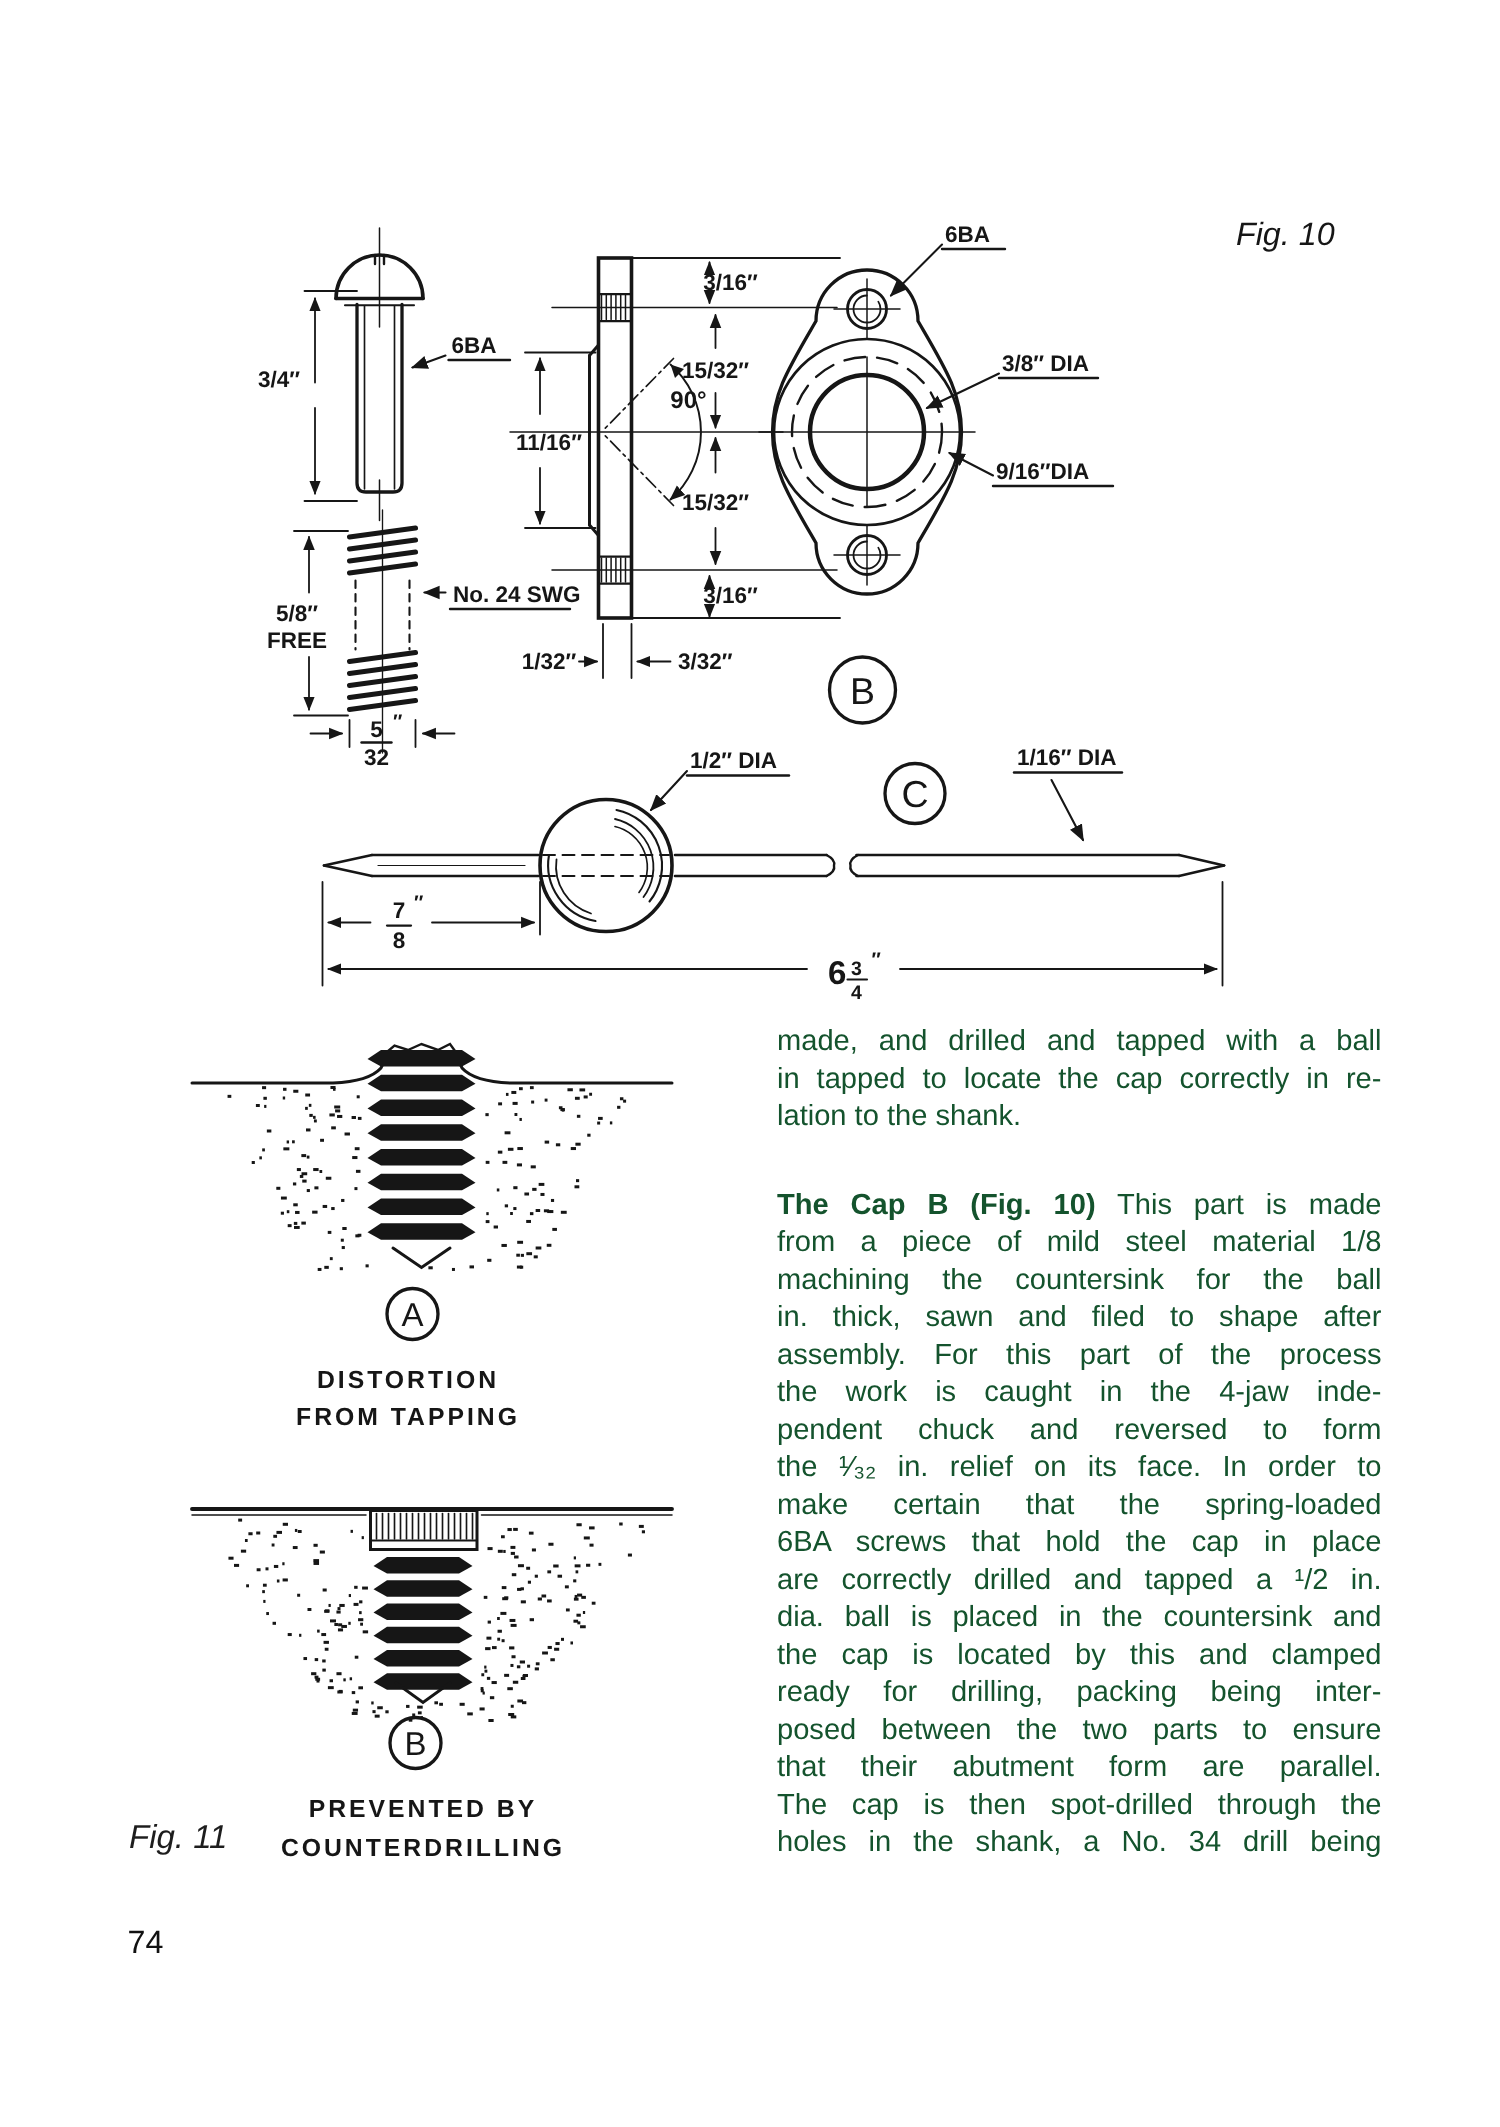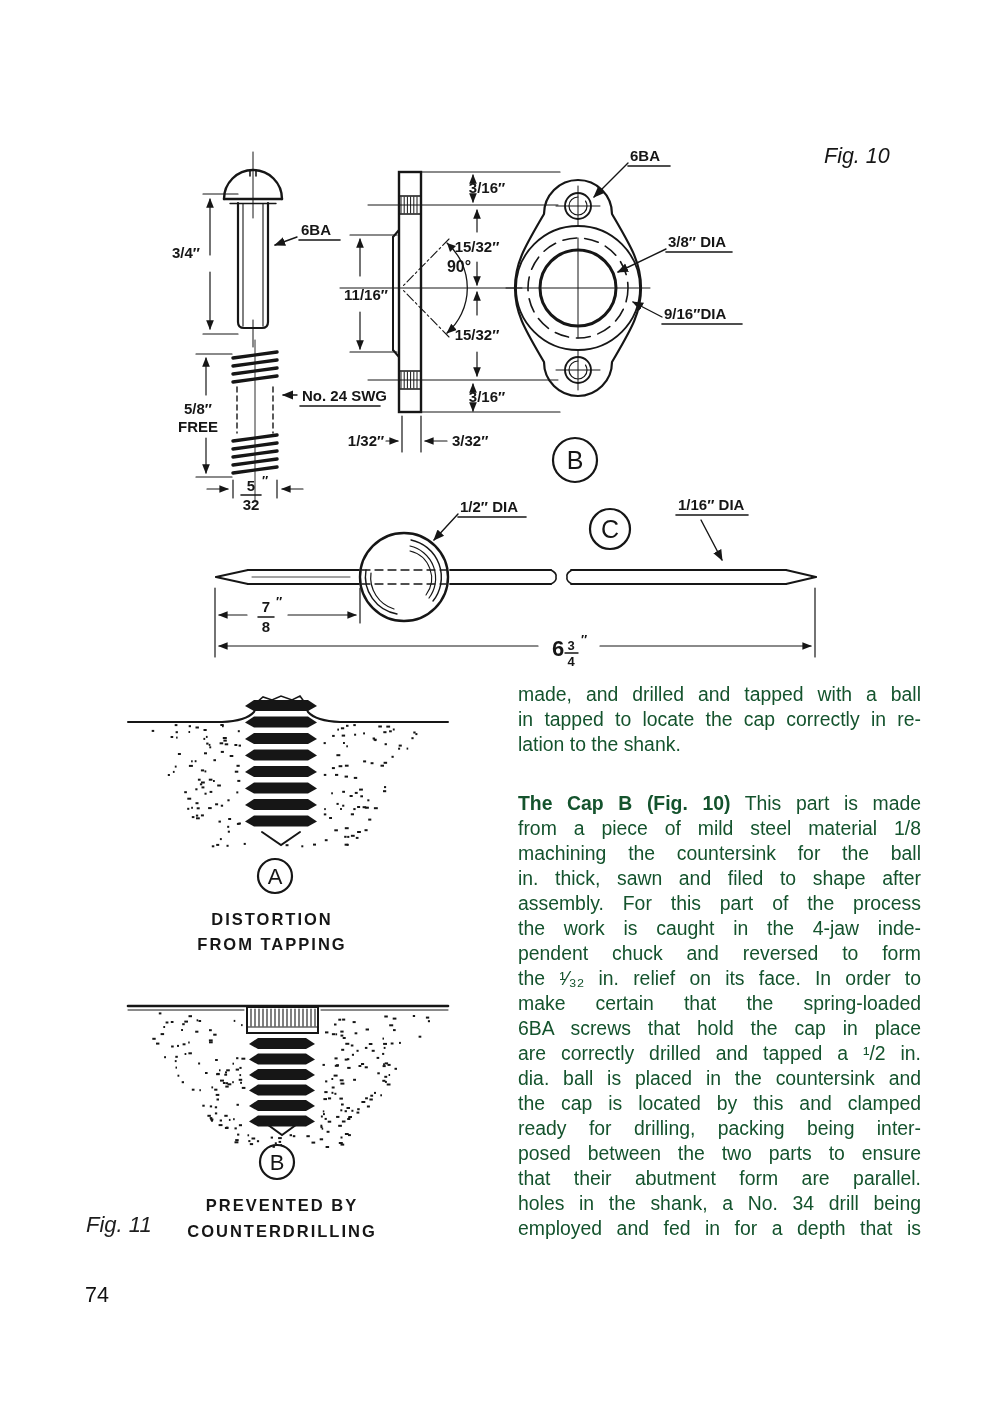--- a/index.html
+++ b/index.html
@@ -737,21 +737,21 @@
         <div class="line">pendent chuck and reversed to form</div>
         <div class="line">the ¹⁄₃₂ in. relief on its face. In order to</div>
         <div class="line">make certain that the spring-loaded</div>
         <div class="line">6BA screws that hold the cap in place</div>
         <div class="line">are correctly drilled and tapped a ¹/2 in.</div>
         <div class="line">dia. ball is placed in the countersink and</div>
         <div class="line">the cap is located by this and clamped</div>
         <div class="line">ready for drilling, packing being inter-</div>
         <div class="line">posed between the two parts to ensure</div>
         <div class="line">that their abutment form are parallel.</div>
+        <div class="line">The cap is then spot-drilled through the</div>
         <div class="line">holes in the shank, a No. 34 drill being</div>
-        <div class="line">employed and fed in for a depth that is</div>
       </div>
     </div>
 
 <div id="fig11-label">Fig. 11</div>
 <div id="page-number">74</div>
 
 </div>
 
 </body></html>

